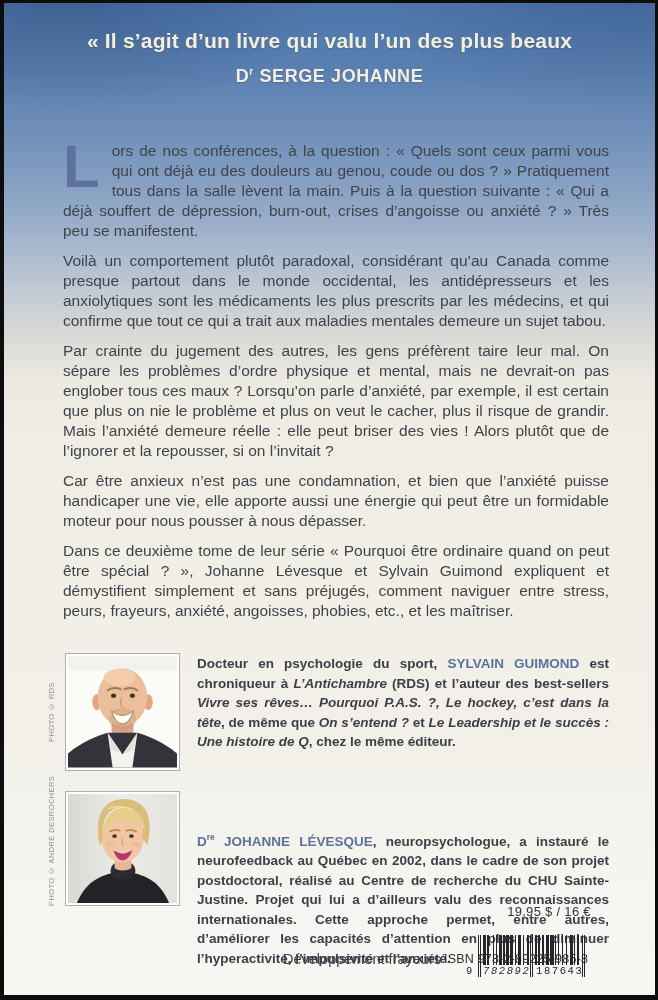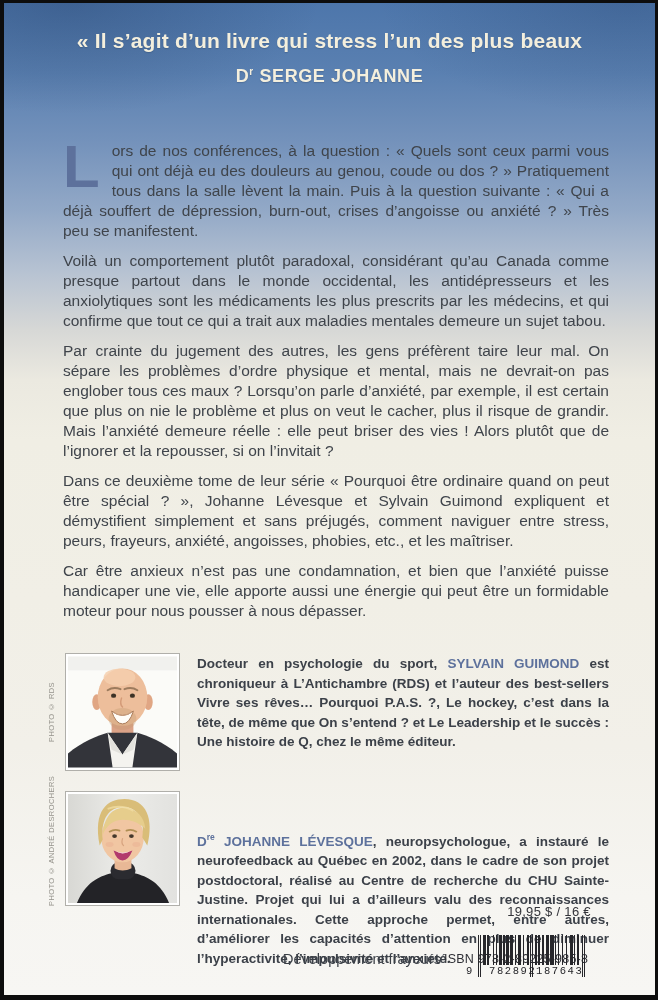--- a/index.html
+++ b/index.html
@@ -62,63 +62,63 @@
   #photo2{left:61px;top:788px;width:115px;height:115px;}
   .author-photo svg{display:block;width:100%;height:100%;}
   .bio-text{
     position:absolute;left:193px;width:412px;margin:0;
     font-size:13.5px;font-weight:700;line-height:19.5px;
     color:#3c4149;text-align:justify;
   }
   #bio1-text{top:651px;}
   #bio2-text{top:793px;margin-top:32px;}
   .bio-text .accent{color:#5d719c;}
-  .bio-text .it{}
+  .bio-text .it{font-style:italic;}
   .bio-text .sup{font-size:8.5px;vertical-align:super;}
   
   .price{
     position:absolute;left:440px;width:210px;top:901px;
     text-align:center;font-size:13px;color:#33343a;letter-spacing:.3px;
   }
   .isbn{
     position:absolute;left:440px;width:210px;top:917px;
     font-size:12.5px;color:#2e2f35;letter-spacing:.2px;margin-top:32px;
   }
   .barcode{position:absolute;left:462px;top:932px;width:150px;height:48px;}
   .bars{position:absolute;left:12px;top:0;width:108px;height:42px;}
   .bar{position:absolute;top:0;background:#26262a;}
   .bc-digit{
     position:absolute;font-family:"Liberation Mono", monospace;
     font-size:10.5px;color:#26262a;top:30px;
   }
   .bc-first{left:0px;}
-  .bc-left{left:23px;width:45px;text-align:center;letter-spacing:1.6px;}
+  .bc-left{left:17px;width:45px;text-align:center;letter-spacing:1.6px;font-style:italic;}
   .bc-right{left:70px;width:45px;text-align:center;letter-spacing:1.6px;}
   .publisher{
     position:absolute;left:165px;width:272px;top:948px;text-align:right;
   }
   .publisher-category{font-size:14.5px;color:#3a3f46;line-height:16px;}
   .publisher-contact{font-size:14.5px;font-weight:700;color:#4b57a6;line-height:17px;}
 </style>
 </head>
 <body>
 
 <div class="page">
 
   <header class="quote-block">
-    <div class="quote-line">« Il s’agit d’un livre qui stress l’un des plus beaux</div>
+    <div class="quote-line">« Il s’agit d’un livre qui valu l’un des plus beaux</div>
     <div class="quote-attribution"><span>D</span><sup>r</sup><span> SERGE JOHANNE</span></div>
   </header>
 
   <main class="body-copy">
     <p class="para"><span class="dropcap">L</span><span>ors de nos conférences, à la question : « Quels sont ceux parmi vous qui ont déjà eu des douleurs au genou, coude ou dos ? » Pratiquement tous dans la salle lèvent la main. Puis à la question suivante : « Qui a déjà souffert de dépression, burn-out, crises d’angoisse ou anxiété ? » Très peu se manifestent.</span></p>
     <p class="para">Voilà un comportement plutôt paradoxal, considérant qu’au Canada comme presque partout dans le monde occidental, les antidépresseurs et les anxiolytiques sont les médicaments les plus prescrits par les médecins, et qui confirme que tout ce qui a trait aux maladies mentales demeure un sujet tabou.</p>
     <p class="para">Par crainte du jugement des autres, les gens préfèrent taire leur mal. On sépare les problèmes d’ordre physique et mental, mais ne devrait-on pas englober tous ces maux ? Lorsqu’on parle d’anxiété, par exemple, il est certain que plus on nie le problème et plus on veut le cacher, plus il risque de grandir. Mais l’anxiété demeure réelle : elle peut briser des vies ! Alors plutôt que de l’ignorer et la repousser, si on l’invitait ?</p>
+    <p class="para">Car être anxieux n’est pas une condamnation, et bien que l’anxiété puisse handicaper une vie, elle apporte aussi une énergie qui peut être un formidable moteur pour nous pousser à nous dépasser.</p>
     <p class="para">Dans ce deuxième tome de leur série « Pourquoi être ordinaire quand on peut être spécial ? », Johanne Lévesque et Sylvain Guimond expliquent et démystifient simplement et sans préjugés, comment naviguer entre stress, peurs, frayeurs, anxiété, angoisses, phobies, etc., et les maîtriser.</p>
-    <p class="para">Car être anxieux n’est pas une condamnation, et bien que l’anxiété puisse handicaper une vie, elle apporte aussi une énergie qui peut être un formidable moteur pour nous pousser à nous dépasser.</p>
   </main>
 
   <div class="photo-credit" id="credit1">PHOTO © RDS</div>
   <figure class="author-photo" id="photo1">
     <svg viewBox="0 0 110 112" aria-hidden="true">
       <rect width="110" height="112" fill="#fbfbf8"></rect>
       <rect width="110" height="14" fill="#f1f1ee"></rect>
       <ellipse cx="29" cy="46" rx="4.5" ry="8" fill="#e0a684"></ellipse>
       <ellipse cx="81" cy="46" rx="4.5" ry="8" fill="#e0a684"></ellipse>
       <path d="M44,58 L66,58 L66,80 C60,85 50,85 44,80 Z" fill="#dba287"></path>

